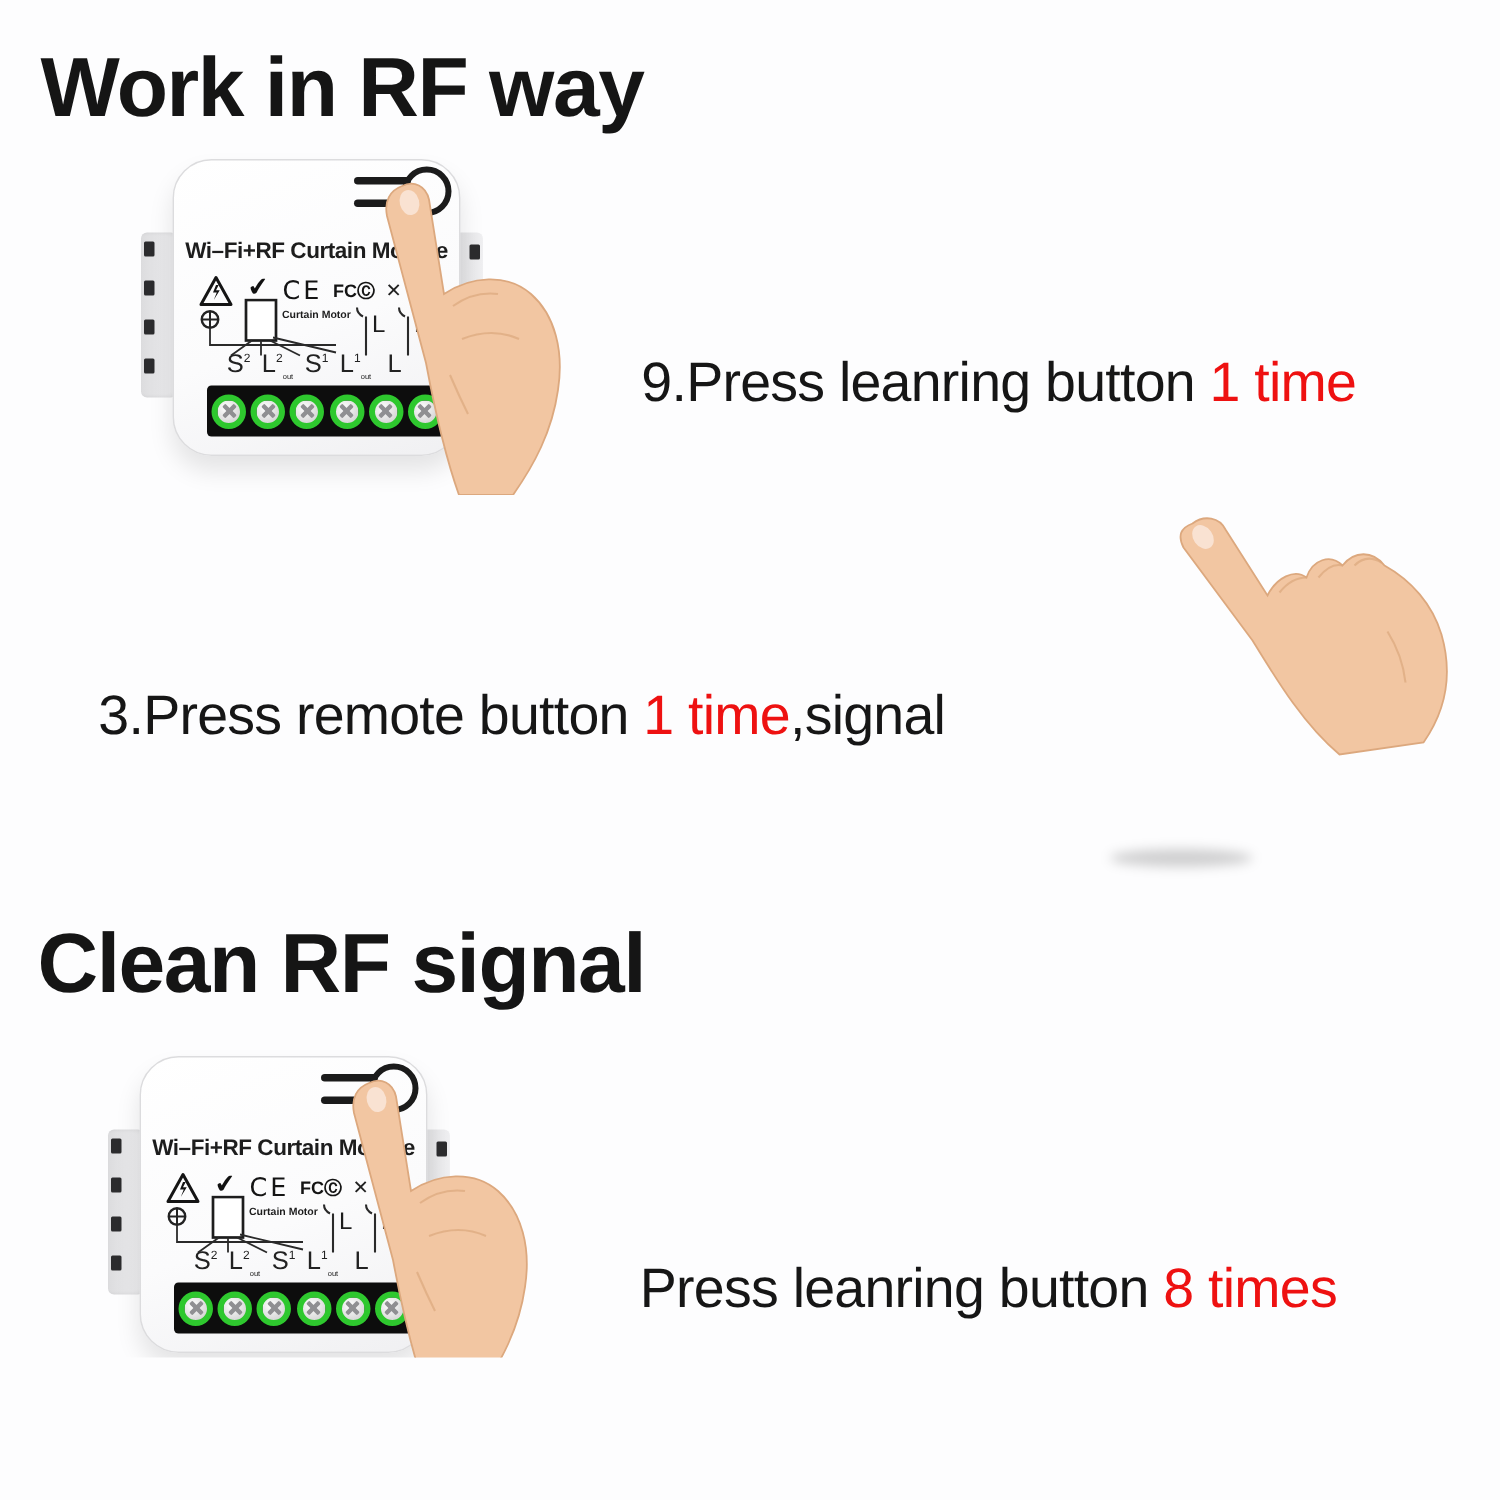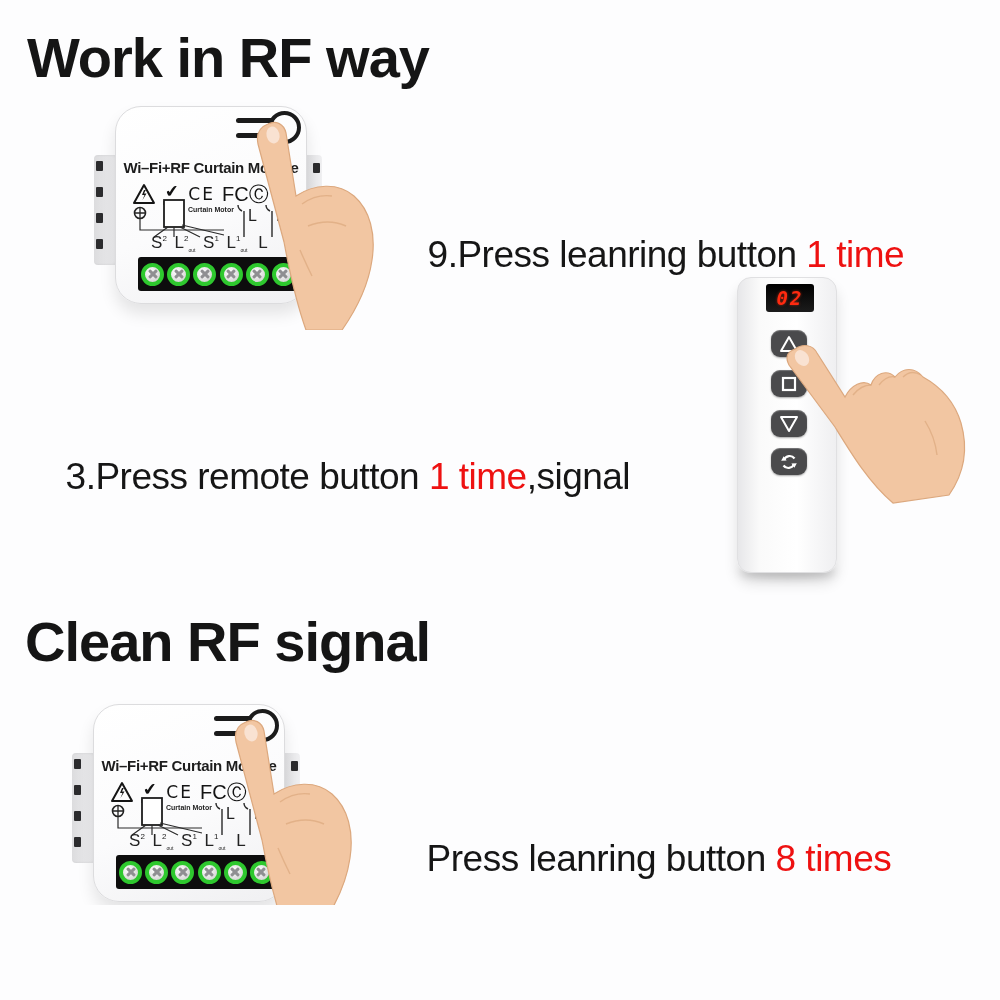--- a/index.html
+++ b/index.html
@@ -23,21 +23,21 @@
   .btn-bar{position:absolute;height:5px;background:#1b1b1b;border-radius:3px;}
   .learn-circle{position:absolute;left:152px;top:4px;width:25px;height:25px;border:4px solid #1b1b1b;
             border-radius:50%;background:transparent;}
   .mod-label{position:absolute;left:0;top:52px;width:100%;text-align:center;font-size:15px;
             font-weight:700;letter-spacing:-0.3px;color:#1d1d1d;white-space:nowrap;}
   .certs{position:absolute;left:16px;top:74px;width:160px;height:26px;display:flex;align-items:center;gap:7px;}
   .rohs{display:flex;flex-direction:column;align-items:center;line-height:1;}
   .rohs .chk{font-size:17px;font-weight:700;color:#111;transform:rotate(-6deg);}
   .rohs .rtxt{font-size:6px;font-weight:700;letter-spacing:.5px;}
   .cemark{font-size:17px;font-weight:400;letter-spacing:2px;color:#141414;font-family:"DejaVu Sans",sans-serif;}
-  .fccmark{font-size:20px;font-weight:400;color:#141414;letter-spacing:0;}
+  .fccmark{font-size:12px;font-weight:700;color:#141414;letter-spacing:0;}
   .weee{font-size:13px;font-weight:700;color:#222;}
   .tlabels{position:absolute;left:0;top:126px;width:190px;height:22px;}
   .tlabel{position:absolute;top:0;transform:translateX(-50%);font-size:17px;font-weight:500;color:#222;white-space:nowrap;}
   .tlabel sup{font-size:8px;vertical-align:super;}
   .tlabel sub{font-size:5px;vertical-align:sub;letter-spacing:0;}
   .tstrip{position:absolute;left:22px;top:150px;width:160px;height:34px;background:#0d0d0d;border-radius:3px;
           display:flex;align-items:center;justify-content:space-between;padding:0 3px;box-sizing:border-box;}
   .screw{width:23px;height:23px;border-radius:50%;border:4px solid #2ec82e;box-sizing:border-box;
          background:radial-gradient(circle at 38% 35%,#ffffff,#c9c9c9);position:relative;flex:none;}
   .screw::before,.screw::after{content:"";position:absolute;left:50%;top:50%;background:#8f8f92;border-radius:1px;}
@@ -136,50 +136,20 @@
     </svg>
   </div>
 </div>
 
 <div class="abs step" style="left:408px;top:192px;">
   <span>9.Press leanring button </span><span class="hl">1 time</span><span></span>
 </div>
 
 <div class="abs remote-fig" style="left:720px;top:270px;">
   <div class="remote-shadow"></div>
-  <div class="remote-body">
-    <div class="display">
-      <span class="digits">02</span>
-    </div>
-    <div class="rbtns" id="remote-buttons">
-        <div class="rbtn" style="top: 7px;">
-          <svg width="22" height="22" viewBox="0 0 22 22">
-            <path d="M11,4 L19,18 L3,18 Z" fill="none" stroke="#fff" stroke-width="2" stroke-linejoin="round"></path>
-          </svg>
-        </div>
-        <div class="rbtn" style="top: 47px;">
-          <svg width="22" height="22" viewBox="0 0 22 22">
-            <rect x="5" y="5" width="12" height="12" fill="none" stroke="#fff" stroke-width="2.2"></rect>
-          </svg>
-        </div>
-        <div class="rbtn" style="top: 87px;">
-          <svg width="22" height="22" viewBox="0 0 22 22">
-            <path d="M3,4 L19,4 L11,18 Z" fill="none" stroke="#fff" stroke-width="2" stroke-linejoin="round"></path>
-          </svg>
-        </div>
-        <div class="rbtn" style="top: 125px;">
-          <svg width="22" height="22" viewBox="0 0 22 22">
-            <path d="M16.5,7.5 A6,6 0 0 0 6,9" fill="none" stroke="#fff" stroke-width="2.2"></path>
-            <path d="M5.5,14.5 A6,6 0 0 0 16,13" fill="none" stroke="#fff" stroke-width="2.2"></path>
-            <path d="M3.2,9.8 L8.6,9.4 L5.6,5.2 Z" fill="#fff"></path>
-            <path d="M18.8,12.2 L13.4,12.6 L16.4,16.8 Z" fill="#fff"></path>
-          </svg>
-        </div>
-      </div>
-  </div>
   <svg class="hand abs" style="left:55px;top:65px;" width="210" height="170" viewBox="0 0 210 170">
     <path d="M20,14 C28,8 38,10 42,18 L70,62 C76,50 88,44 96,50 C100,38 112,34 120,42
              C128,32 140,32 148,42 C166,52 180,68 186,88 C194,116 188,140 174,160
              L118,168 C94,148 76,118 60,92 L14,30 C10,22 12,17 20,14 Z" fill="#f2c6a2" stroke="#dca87e" stroke-width="1.2"></path>
     <ellipse cx="27" cy="23" rx="6.5" ry="8.5" fill="#f9e2d2" transform="rotate(-35 27 23)"></ellipse>
     <path d="M78,60 q8,-10 18,-10 M104,50 q8,-10 16,-8 M128,42 q8,-8 18,-2 M150,86 q10,16 12,34" fill="none" stroke="#dca87e" stroke-width="1.4" opacity=".7"></path>
   </svg>
 </div>
 
 <div class="abs step" style="left:46px;top:414px;">

